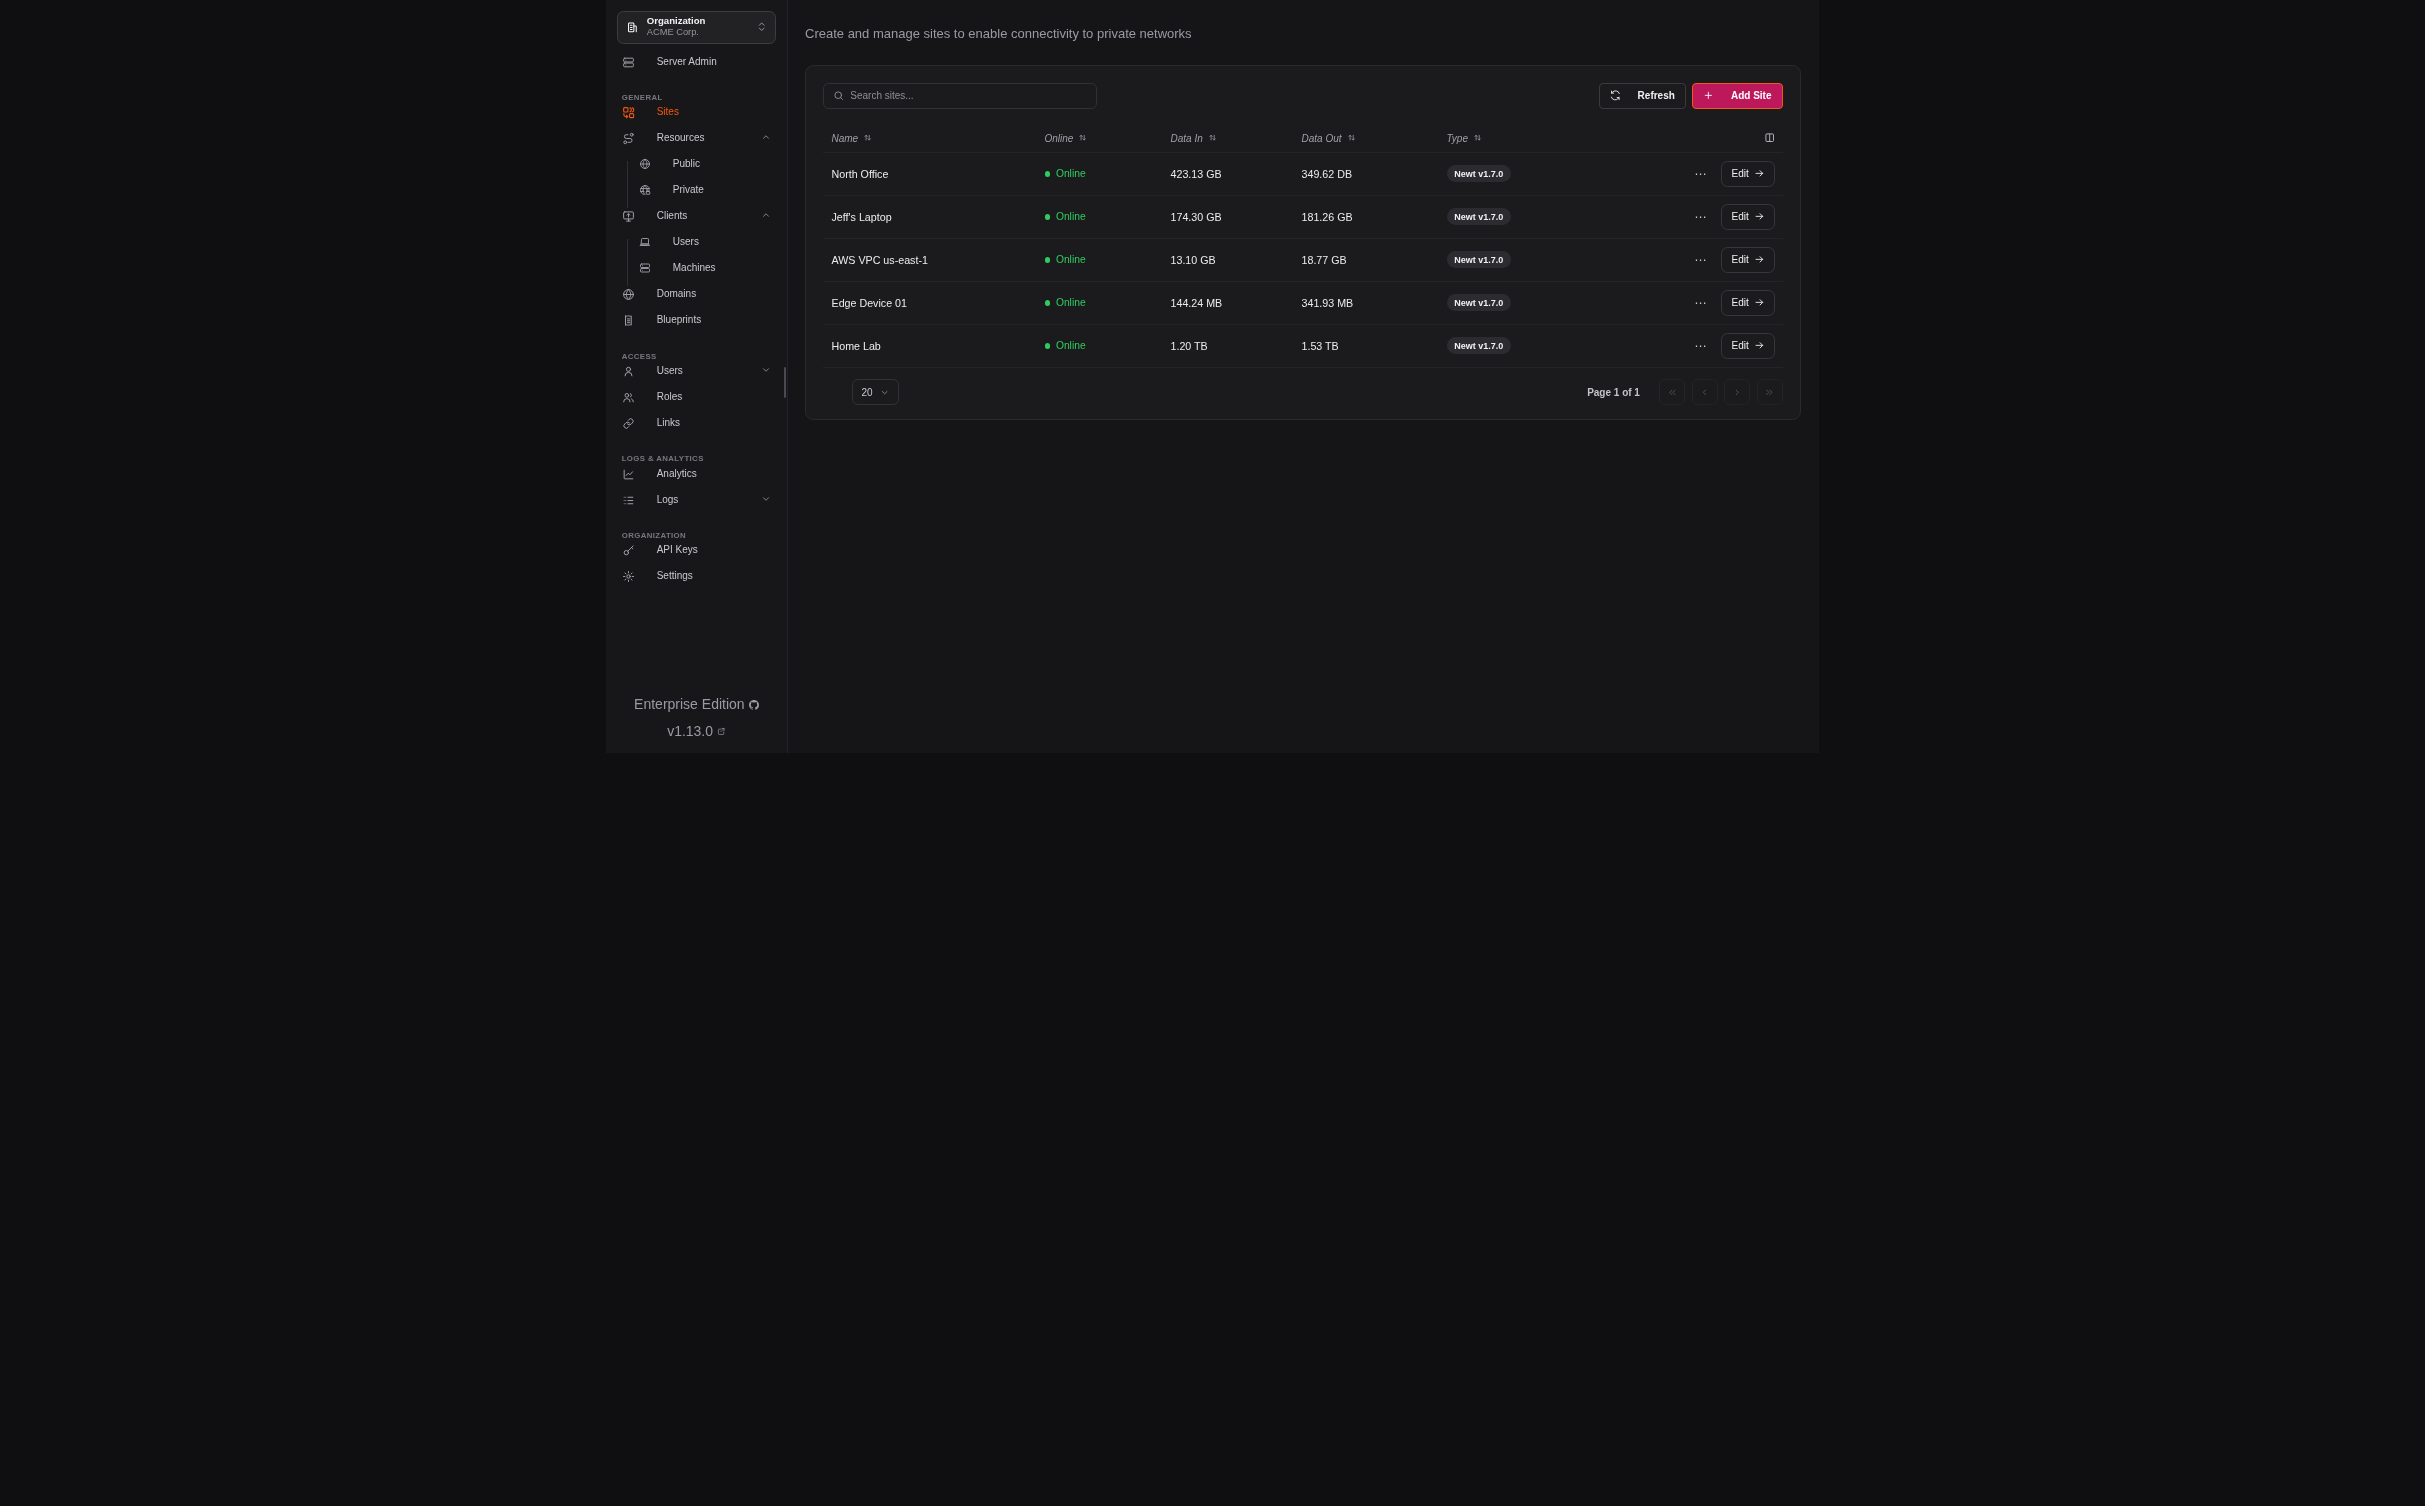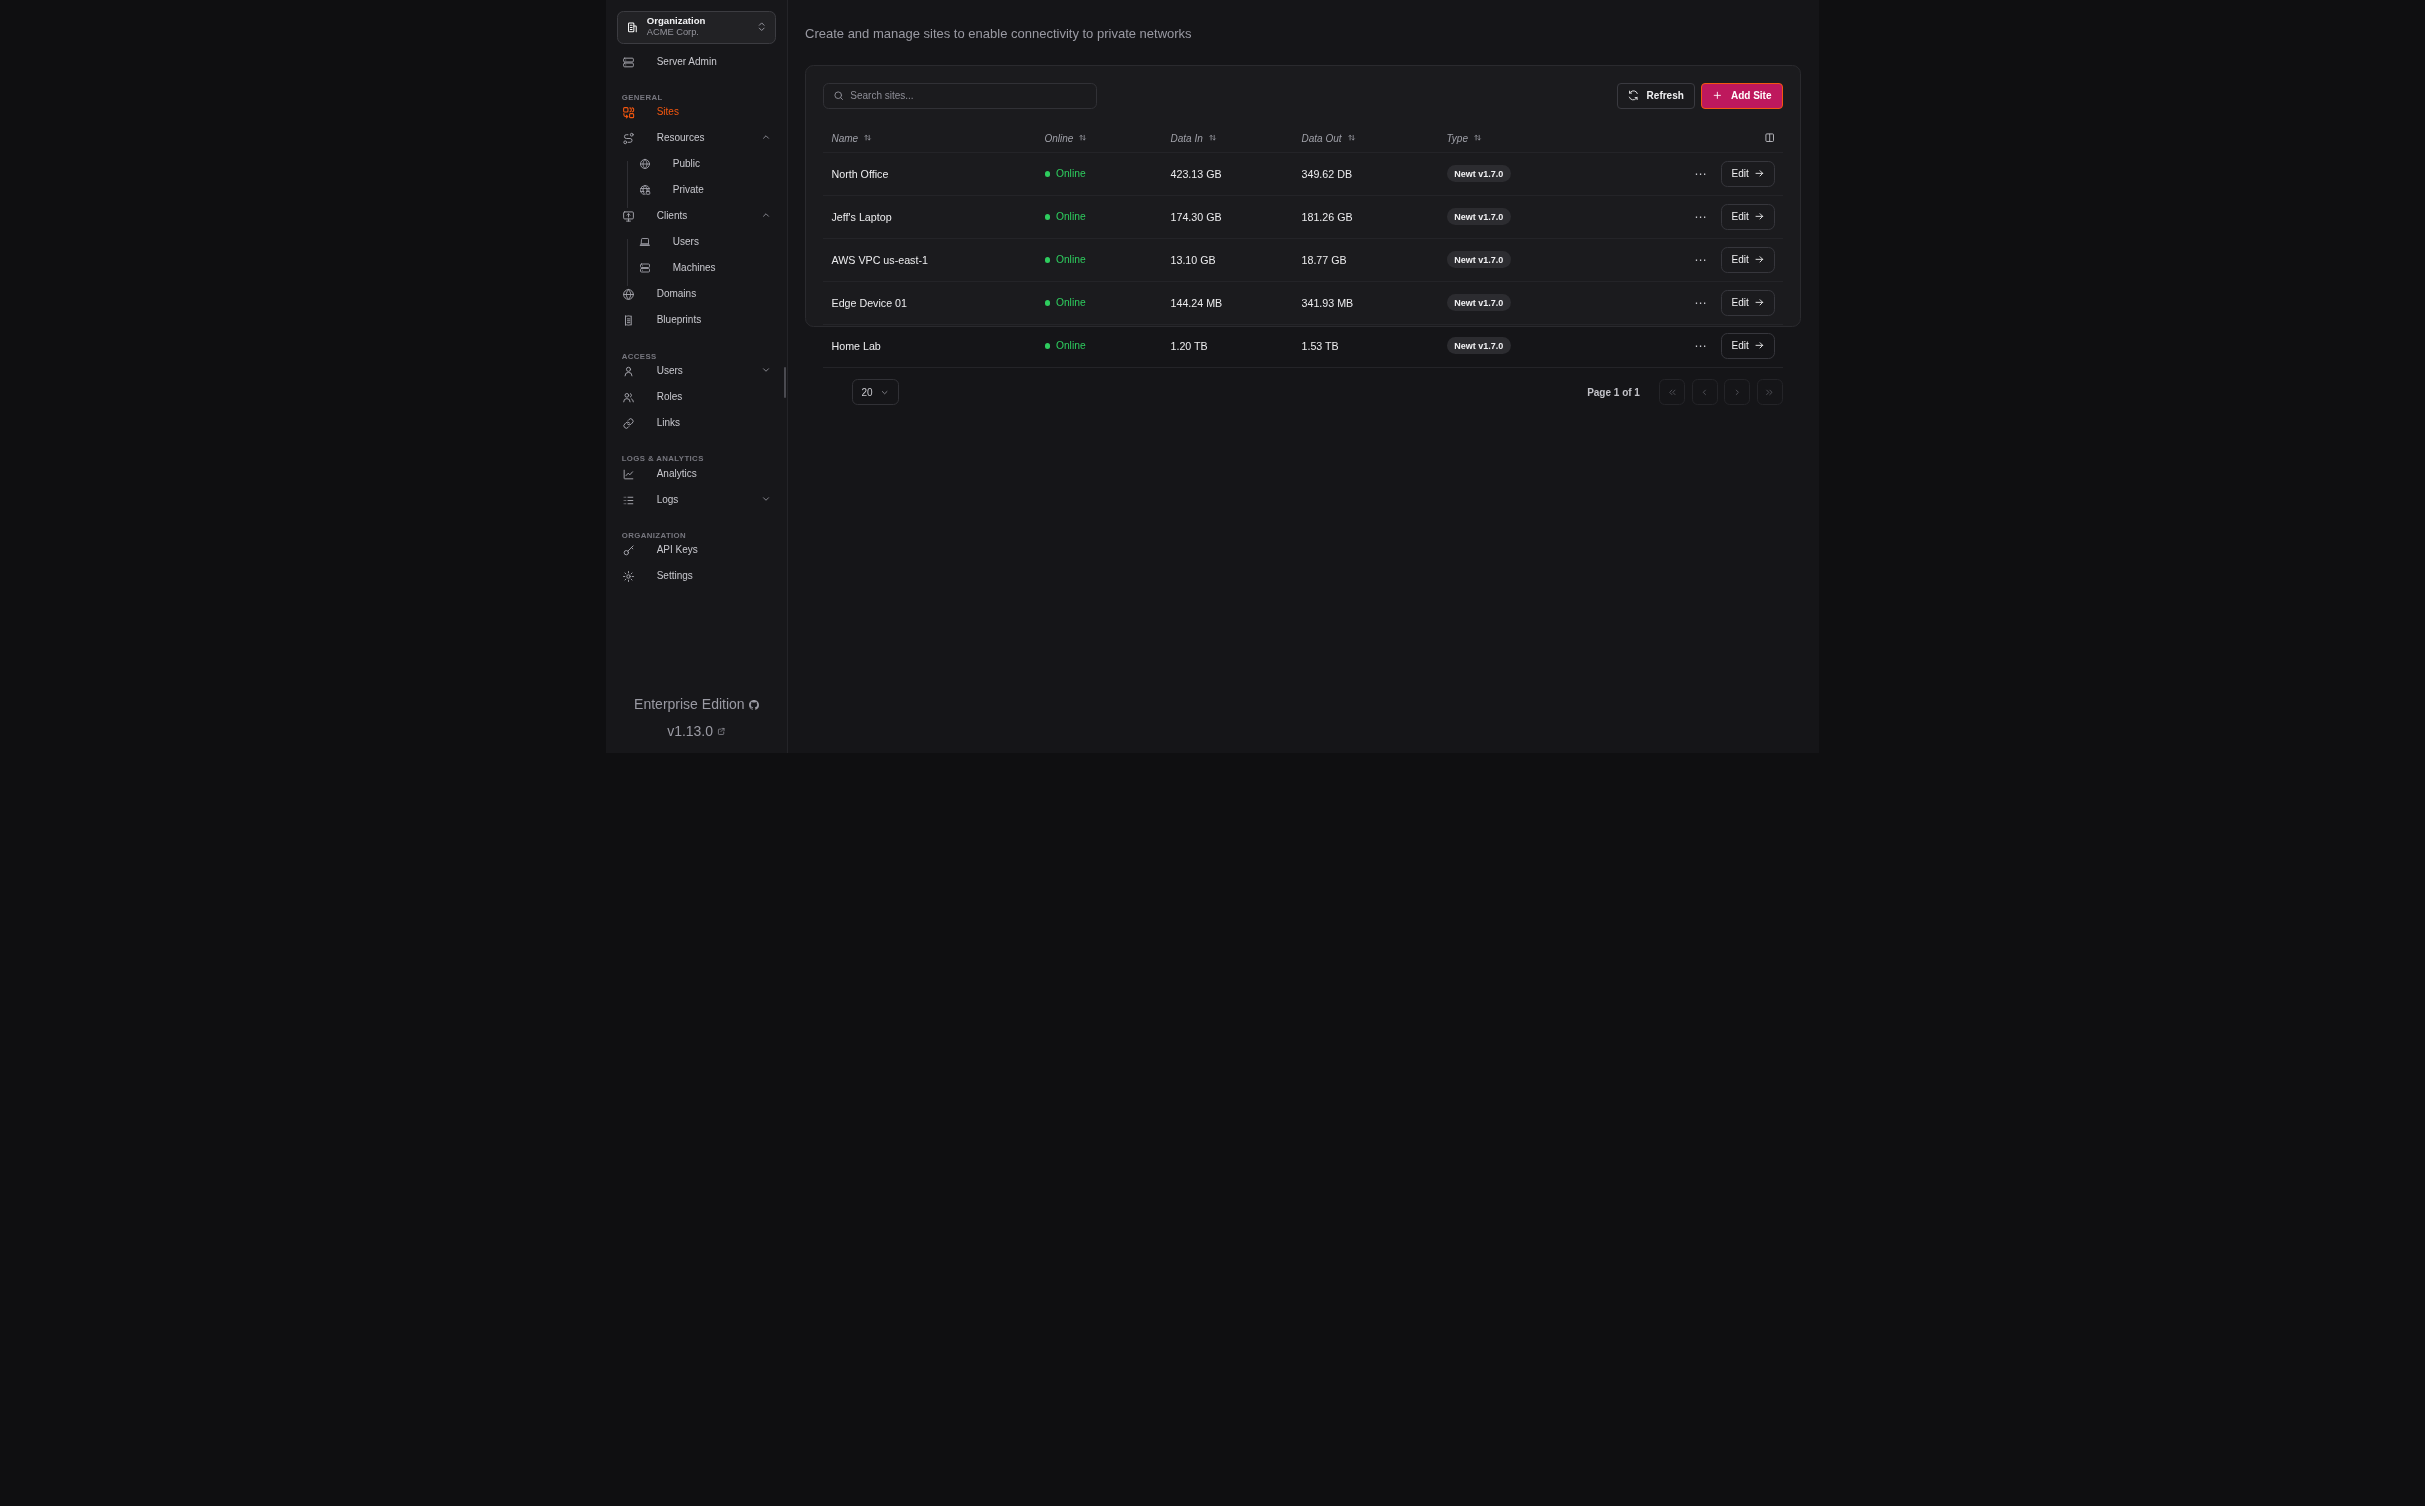--- a/index.html
+++ b/index.html
@@ -70,35 +70,35 @@
     width:23px; height:23px; margin-left:15.7px; border-radius:50%;
     background:#232327; border:0.7px solid #3c3c41; color:#f0f0f2;
     display:flex; align-items:center; justify-content:center;
     font-size:9.3px; font-weight:700; cursor:pointer;
   }
   h1.page-title { margin-top:26px; font-size:21.4px; font-weight:700; letter-spacing:-0.3px; color:#fafafa; }
   p.page-sub { margin-top:7.1px; font-size:13px; color:#9a9aa3; }
 
   .card {
     margin-top:24px; background:#1b1b1e; border:0.7px solid #2a2a2e;
-    border-radius:8.5px; padding:17px; height:262px;
+    border-radius:8.5px; padding:17px; height:355px;
   }
   .toolbar { display:flex; align-items:center; justify-content:space-between; }
   .search {
     display:flex; align-items:center; gap:6.4px; width:274px; height:26px;
     border:0.7px solid #313136; border-radius:5.7px; padding:0 8.5px; color:#8e8e97;
   }
   .search input {
     flex:1; background:transparent; border:none; outline:none;
     color:#e5e5e8; font-size:10px; font-family:inherit;
   }
   .search input::placeholder { color:#8e8e97; }
   .toolbar-actions { display:flex; align-items:center; gap:6.4px; }
   .btn {
-    display:flex; align-items:center; gap:8px; height:26px; padding:0 10px;
+    display:flex; align-items:center; gap:17px; height:26px; padding:0 10px;
     border-radius:4px; font-size:10px; font-weight:600; cursor:pointer;
     font-family:inherit;
   }
   .btn-outline { background:transparent; border:0.7px solid #3a3a40; color:#f0f0f2; }
   .btn-accent { background:#be185d; border:0.7px solid #f4570f; color:#fff;align-items:center; }
 
   
   .tbl { margin-top:15.7px; }
   .trow {
     display:grid; grid-template-columns:213px 126px 131px 145px 206px 1fr;

